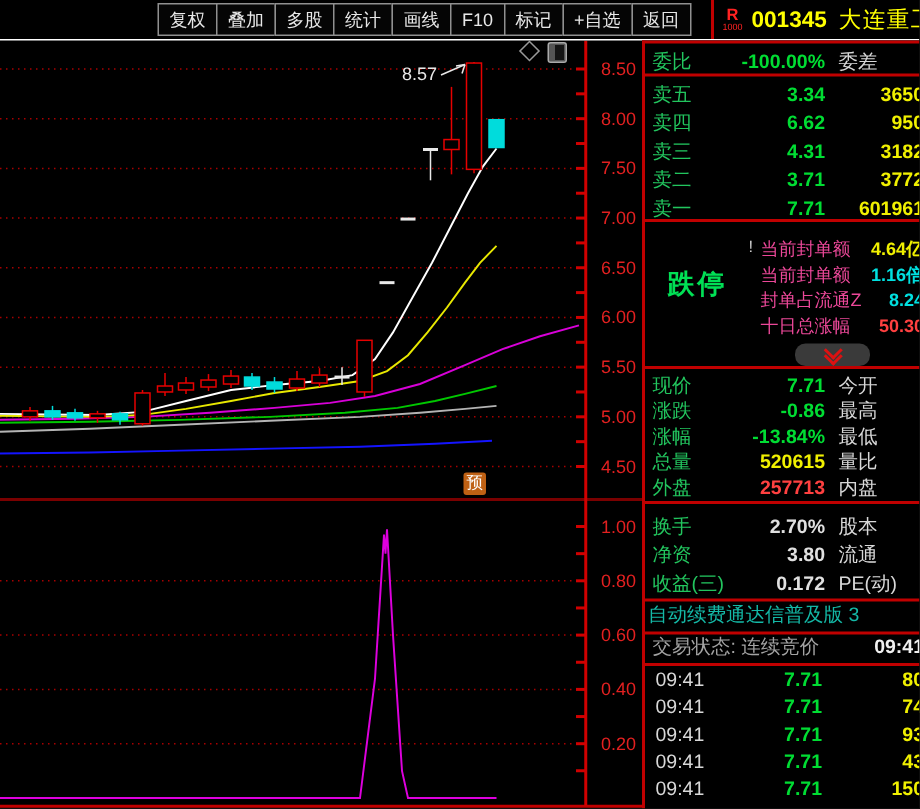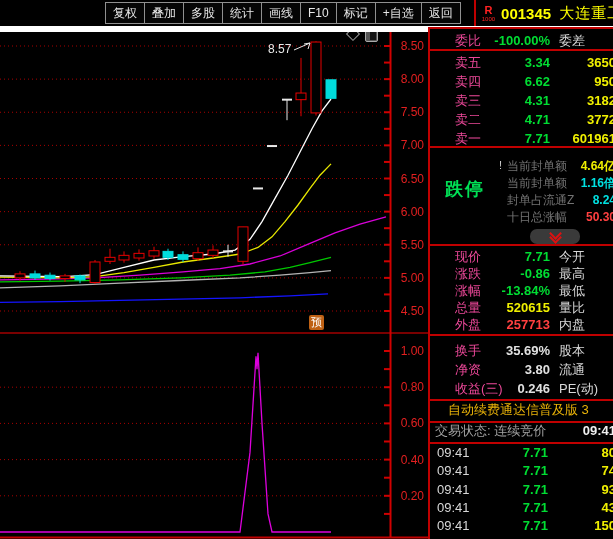--- a/index.html
+++ b/index.html
@@ -1,20 +1,20 @@
 <!DOCTYPE html>
 <html><head>
 <meta charset="utf-8">
 <style>
   html,body{margin:0;padding:0;background:#222;}
   .screen{position:relative;width:613px;height:539px;background:#000;overflow:hidden;
           font-family:"Liberation Sans","DejaVu Sans",sans-serif;}
   
   .toolbar{position:absolute;top:0;left:0;width:613px;height:26px;z-index:3;background:#000;
-           border-bottom:6px solid #ffffff;display:flex;align-items:center;}
+           border-bottom:1px solid #ffffff;display:flex;align-items:center;}
   .tb-spacer{width:106px;flex:0 0 auto;}
   .tb-btn{height:20px;padding:0 7px;border:1px solid #909090;margin-left:-1px;color:#e8e8e8;
           font-size:12px;display:flex;align-items:center;background:#050505;white-space:nowrap;cursor:default;}
   .tb-div{width:2px;height:26px;background:#c00000;margin-left:13px;flex:0 0 auto;}
   .tb-logo{display:flex;flex-direction:column;align-items:center;line-height:1;color:#ff2222;
            margin-left:6px;flex:0 0 auto;}
   .tb-logo .r{font-size:11px;font-weight:bold;}
   .tb-logo .k{font-size:6px;}
   .tb-code{color:#ffff00;font-weight:bold;font-size:15px;margin-left:6px;white-space:nowrap;}
   .tb-name{color:#ffff00;font-size:15px;margin-left:8px;white-space:nowrap;letter-spacing:1px;}
@@ -25,36 +25,36 @@
   .icon-diamond{position:absolute;left:348px;top:29px;width:8px;height:8px;border:1px solid #999;
                 transform:rotate(45deg);z-index:2;}
   .icon-book{position:absolute;left:365px;top:28px;width:11px;height:12px;background:#555;
              border:1px solid #aaa;border-radius:2px;z-index:2;}
   .icon-book .pg{position:absolute;right:1px;top:1px;width:6px;height:10px;background:#141414;}
   
   .panel{position:absolute;top:27px;left:428px;width:200px;height:512px;background:#000;z-index:3;
          border-left:2px solid #c00000;border-top:2px solid #c00000;font-size:13px;}
   .hr{position:absolute;left:0;width:100%;height:2px;background:#c00000;}
   .prow{position:absolute;left:0;width:100%;height:17px;line-height:17px;white-space:nowrap;}
-  .c1{position:absolute;left:5px;color:#ec4899;margin-left:20px;}
+  .c1{position:absolute;left:5px;color:#22c55e;}
   .v1{position:absolute;right:80px;font-weight:bold;}
   .c2{position:absolute;left:129px;color:#d8d8d8;}
   .vol{position:absolute;right:14px;font-weight:bold;}
   .lg{color:#00dd33;} .ly{color:#f0f000;} .lc{color:#00e0e0;} .lr{color:#ff4040;} .lw{color:#e0e0e0;}
   .limit-status{position:absolute;left:15px;top:148px;color:#00e055;font-size:18px;font-weight:bold;letter-spacing:2px;}
   .warn{position:absolute;left:69px;top:130px;color:#cccccc;font-size:11px;}
   .lrow{position:absolute;left:0;width:100%;height:16px;line-height:16px;font-size:12px;white-space:nowrap;}
-  .lrow .ll{position:absolute;left:77px;color:#737373;}
+  .lrow .ll{position:absolute;left:77px;color:#ec4899;}
   .lrow .lv{position:absolute;right:14px;font-weight:bold;}
   .chev-btn{position:absolute;left:100px;top:200px;width:50px;height:15px;background:#3a3a3a;
             border-radius:7px;display:flex;flex-direction:column;align-items:center;justify-content:center;}
   .chev{width:7px;height:7px;border-left:2px solid #dd1111;border-bottom:2px solid #dd1111;
         transform:rotate(-45deg);margin-top:-5px;}
   .chev:first-child{margin-top:-2px;}
-  .banner{position:absolute;left:18px;top:372px;height:18px;line-height:18px;color:#eab308;white-space:nowrap;}
+  .banner{position:absolute;left:2px;top:372px;height:18px;line-height:18px;color:#14b8a6;white-space:nowrap;}
   .srow{position:absolute;left:0;top:393px;width:100%;height:18px;line-height:18px;white-space:nowrap;}
   .srow .sl{position:absolute;left:5px;color:#a3a3a3;}
   .srow .st{position:absolute;right:14px;color:#f0f0f0;font-weight:bold;}
   .trow{position:absolute;left:0;width:100%;height:17px;line-height:17px;white-space:nowrap;}
   .trow .tt{position:absolute;left:7px;color:#d8d8d8;}
   .trow .tp{position:absolute;right:82px;color:#00dd33;font-weight:bold;}
   .trow .tv{position:absolute;right:14px;color:#f0f000;font-weight:bold;}
 </style>
 </head>
 <body>
@@ -225,21 +225,21 @@
         <span class="v1 lg">6.62</span>
         <span class="vol ly">950</span>
       </div>
       <div class="prow" style="top: 63px;">
         <span class="c1">卖三</span>
         <span class="v1 lg">4.31</span>
         <span class="vol ly">3182</span>
       </div>
       <div class="prow" style="top: 82px;">
         <span class="c1">卖二</span>
-        <span class="v1 lg">4.71</span>
+        <span class="v1 lg">3.71</span>
         <span class="vol ly">3772</span>
       </div>
       <div class="prow" style="top: 101px;">
         <span class="c1">卖一</span>
         <span class="v1 lg">7.71</span>
         <span class="vol ly">601961</span>
       </div>
       <div class="limit-status">跌停</div>
       <div class="warn">!</div>
       <div class="lrow" style="top: 129px;">
@@ -282,31 +282,31 @@
         <span class="v1 ly">520615</span>
         <span class="c2">量比</span>
       </div>
       <div class="prow" style="top: 287px;">
         <span class="c1">外盘</span>
         <span class="v1 lr">257713</span>
         <span class="c2">内盘</span>
       </div>
       <div class="prow" style="top: 313px;">
         <span class="c1">换手</span>
-        <span class="v1 lw">35.69%</span>
+        <span class="v1 lw">2.70%</span>
         <span class="c2">股本</span>
       </div>
       <div class="prow" style="top: 332px;">
         <span class="c1">净资</span>
         <span class="v1 lw">3.80</span>
         <span class="c2">流通</span>
       </div>
       <div class="prow" style="top: 351px;">
         <span class="c1">收益(三)</span>
-        <span class="v1 lw">0.246</span>
+        <span class="v1 lw">0.172</span>
         <span class="c2">PE(动)</span>
       </div>
       <div class="banner">自动续费通达信普及版 3</div>
       <div class="srow">
         <span class="sl">交易状态: 连续竞价</span>
         <span class="st">09:41</span>
       </div>
       <div class="trow" style="top: 415px;">
         <span class="tt">09:41</span>
         <span class="tp">7.71</span>

